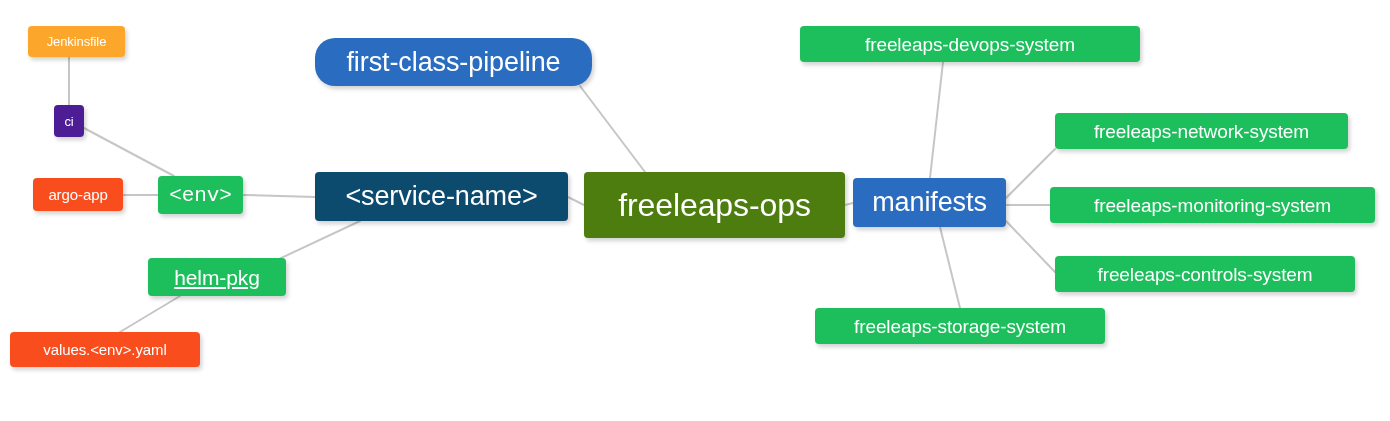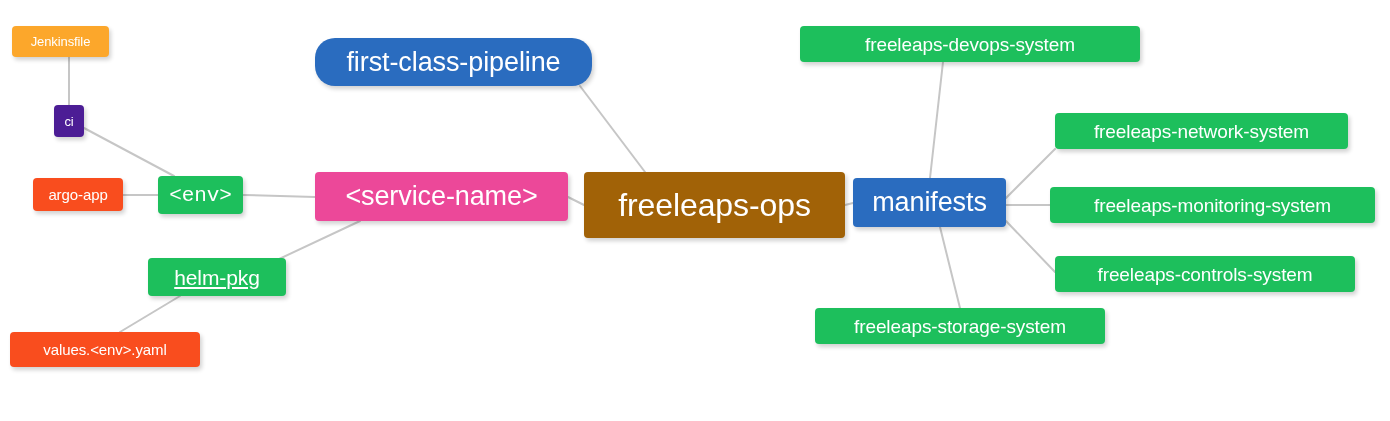--- a/index.html
+++ b/index.html
@@ -64,42 +64,42 @@
       <path d="M 158 195 L 123 195" stroke="#c6c6c6" stroke-width="2" fill="none" stroke-linecap="round"></path>
       <path d="M 69 105 L 69 57" stroke="#c6c6c6" stroke-width="2" fill="none" stroke-linecap="round"></path>
       <path d="M 180 296 L 120 332" stroke="#c6c6c6" stroke-width="2" fill="none" stroke-linecap="round"></path>
       <path d="M 930 178 L 943 62" stroke="#c6c6c6" stroke-width="2" fill="none" stroke-linecap="round"></path>
       <path d="M 1006 198 L 1055 149" stroke="#c6c6c6" stroke-width="2" fill="none" stroke-linecap="round"></path>
       <path d="M 1006 205 L 1050 205" stroke="#c6c6c6" stroke-width="2" fill="none" stroke-linecap="round"></path>
       <path d="M 1006 221 L 1055 272" stroke="#c6c6c6" stroke-width="2" fill="none" stroke-linecap="round"></path>
       <path d="M 940 227 L 960 308" stroke="#c6c6c6" stroke-width="2" fill="none" stroke-linecap="round"></path>
     </svg>
   <div id="node-layer">
-      <div class="node depth-0" style="left: 584px; top: 172px; width: 261px; height: 66px; background: #a16207; font-size: 32px; text-align: center;">
+      <div class="node depth-0" style="left: 584px; top: 172px; width: 261px; height: 66px; background: #4d7c0f; font-size: 32px; text-align: center;">
         <span class="node-label">freeleaps-ops</span>
       </div>
-      <div class="node depth-1" style="left: 315px; top: 172px; width: 253px; height: 49px; background: #ec4899; font-size: 27px;">
+      <div class="node depth-1" style="left: 315px; top: 172px; width: 253px; height: 49px; background: #0c4a6e; font-size: 27px;">
         <span class="node-label">&lt;service-name&gt;</span>
       </div>
       <div class="node depth-1" style="left: 853px; top: 178px; width: 153px; height: 49px; background: rgb(42, 108, 191); font-size: 27px;">
         <span class="node-label">manifests</span>
       </div>
       <div class="node depth-2" style="left: 315px; top: 38px; width: 277px; height: 48px; background: rgb(42, 108, 191); font-size: 27px; border-radius: 20px;">
         <span class="node-label">first-class-pipeline</span>
       </div>
       <div class="node depth-2" style="left: 158px; top: 176px; width: 85px; height: 38px; background: rgb(29, 191, 92); font-size: 21px; font-family: Liberation Mono, monospace;">
         <span class="node-label">&lt;env&gt;</span>
       </div>
       <div class="node depth-2" style="left: 148px; top: 258px; width: 138px; height: 38px; background: rgb(29, 191, 92); font-size: 21px; text-decoration: underline;">
         <span class="node-label">helm-pkg</span>
       </div>
       <div class="node depth-3" style="left: 54px; top: 105px; width: 30px; height: 32px; background: #4c1d95; font-size: 13px;">
         <span class="node-label">ci</span>
       </div>
-      <div class="node depth-4" style="left: 12px; top: 26px; width: 97px; height: 31px; background: rgb(252, 167, 43); font-size: 13px;">
+      <div class="node depth-4" style="left: 28px; top: 26px; width: 97px; height: 31px; background: rgb(252, 167, 43); font-size: 13px;">
         <span class="node-label">Jenkinsfile</span>
       </div>
       <div class="node depth-3" style="left: 33px; top: 178px; width: 90px; height: 33px; background: rgb(249, 77, 30); font-size: 15px;">
         <span class="node-label">argo-app</span>
       </div>
       <div class="node depth-3" style="left: 10px; top: 332px; width: 190px; height: 35px; background: rgb(249, 77, 30); font-size: 15px;">
         <span class="node-label">values.&lt;env&gt;.yaml</span>
       </div>
       <div class="node depth-2" style="left: 800px; top: 26px; width: 340px; height: 36px; background: rgb(29, 191, 92); font-size: 19px;">
         <span class="node-label">freeleaps-devops-system</span>

